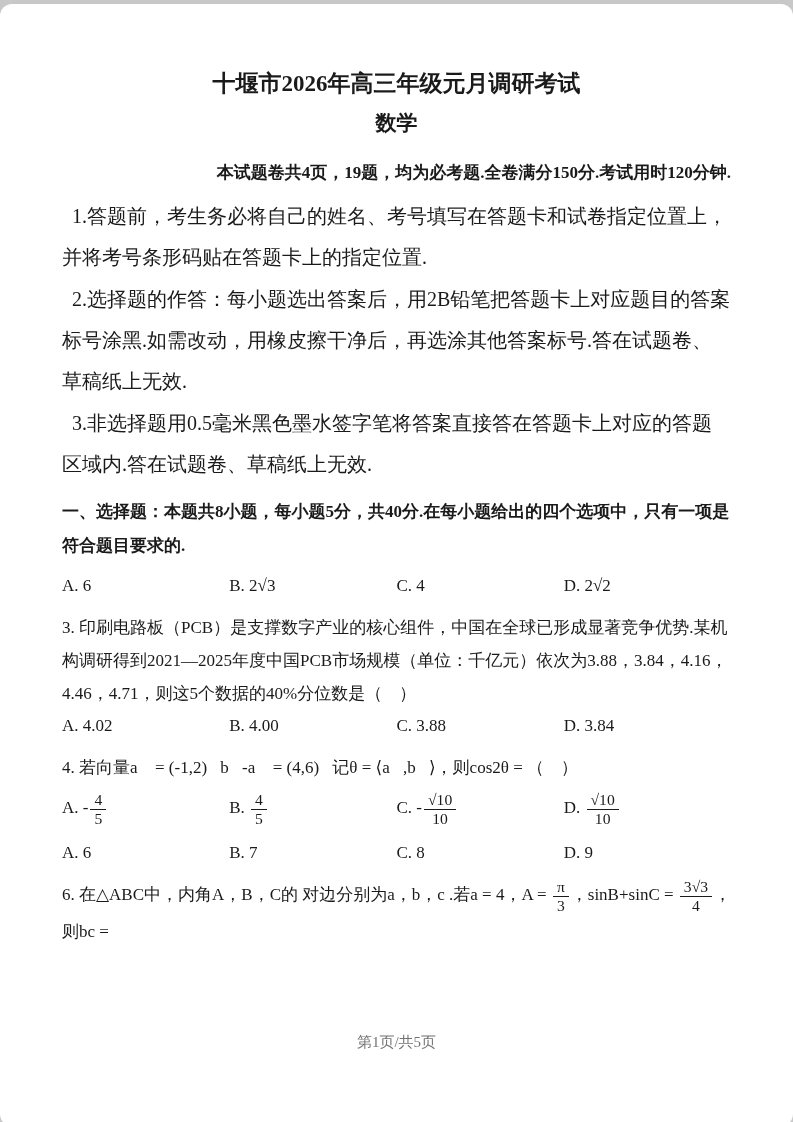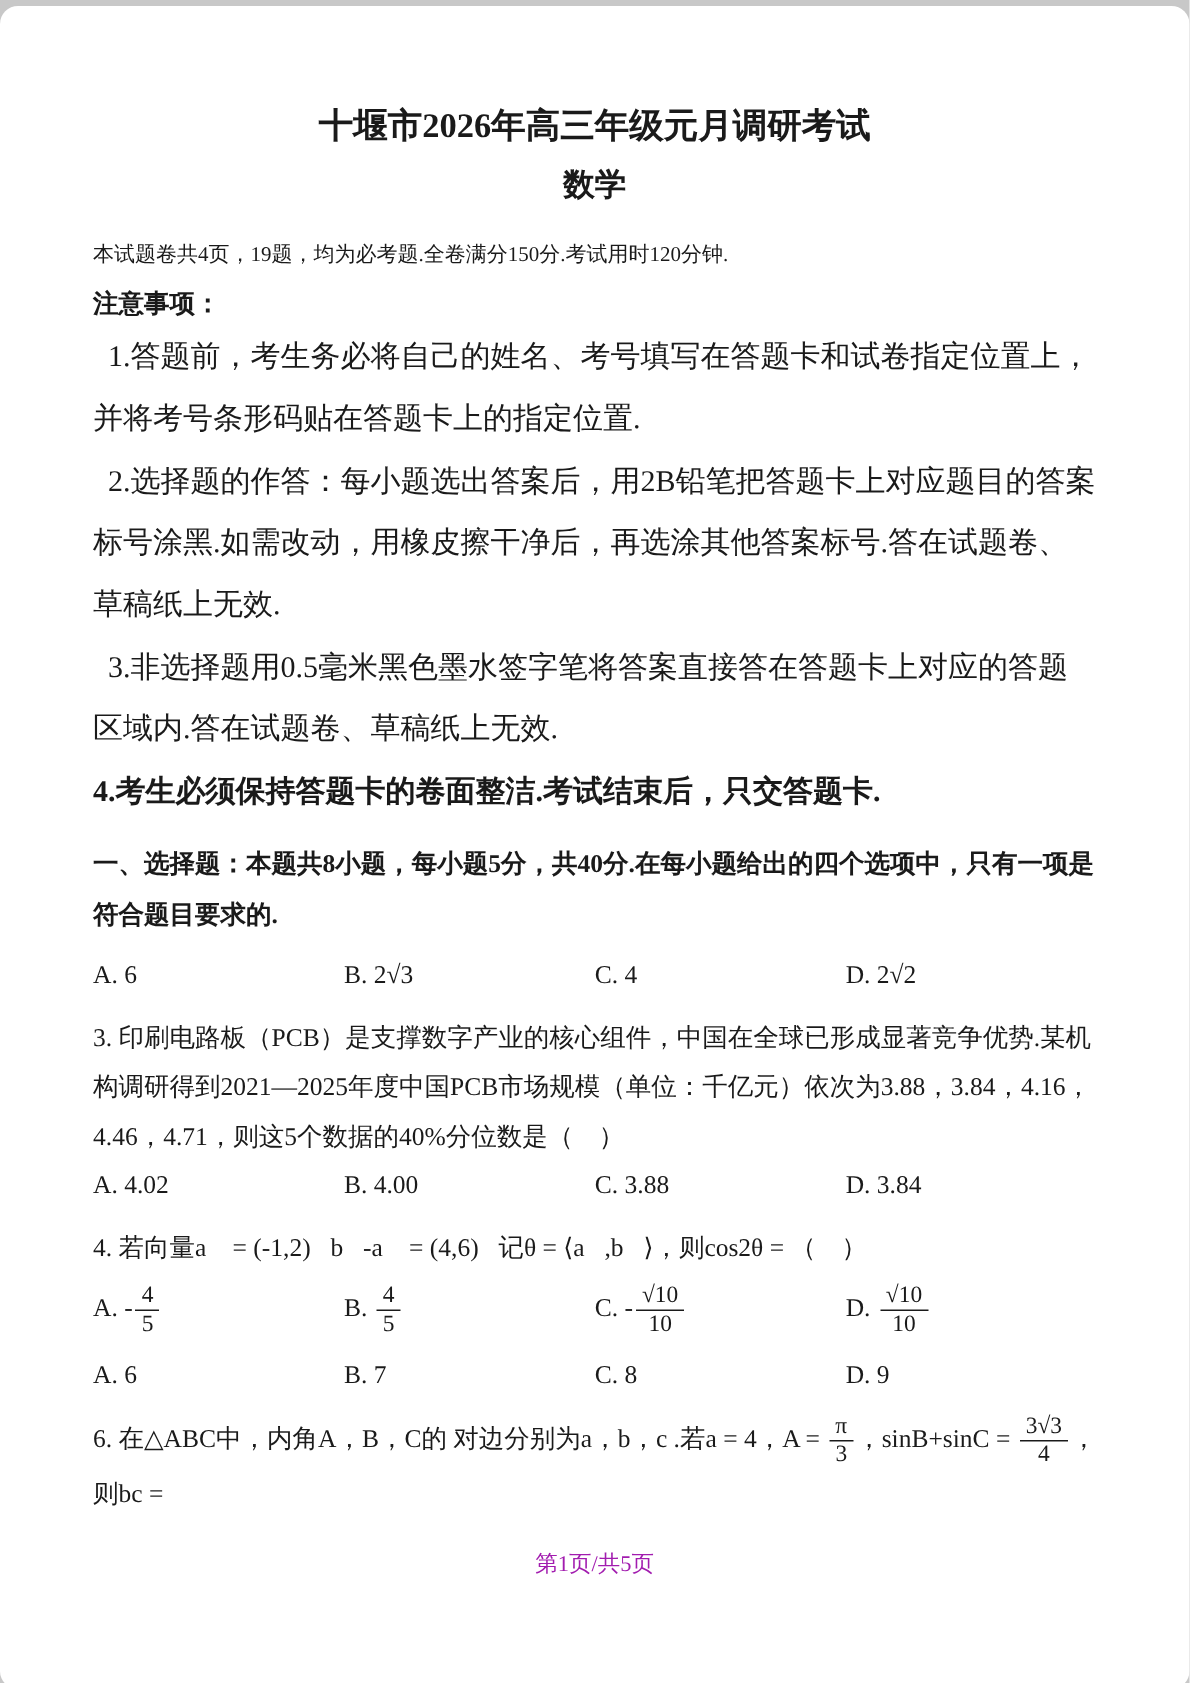--- a/index.html
+++ b/index.html
@@ -4,51 +4,49 @@
 <style>
   html,body{margin:0;padding:0;}
   body{background:#c8c8c8;font-family:"Liberation Serif","DejaVu Serif",serif;}
   .page{
     width:793px;height:1122px;margin:4px auto;background:#ffffff;
     box-sizing:border-box;padding:58px 62px 40px 62px;position:relative;
     border-radius:12px;color:#1a1a1a;overflow:hidden;
   }
   .title{font-size:23px;font-weight:bold;text-align:center;margin:6px 0 10px 0;}
   .subject{font-size:21px;font-weight:bold;text-align:center;margin:0 0 24px 0;}
-  .intro{font-size:14px;font-weight:normal;text-align:left;margin:0 0 12px 0;}
+  .intro{font-size:17px;font-weight:bold;text-align:right;margin:0 0 12px 0;}
   .notice-header{font-size:17px;font-weight:bold;margin:2px 0 4px 0;}
   .notice{font-size:20px;line-height:2.05;margin:1px 0;text-indent:0.5em;}
   .notice.bold{font-weight:bold;text-indent:0;}
   .section-header{font-size:17px;font-weight:bold;line-height:2.0;margin:10px 0 4px 0;}
   .question{margin:13px 0 15px 0;}
   .stem{font-size:17px;line-height:1.95;margin:0;}
   .options{display:flex;margin:6px 0 0 0;font-size:17px;align-items:center;}
   .options .opt{width:25%;box-sizing:border-box;padding-right:6px;}
   .frac{display:inline-block;vertical-align:middle;text-align:center;line-height:1.15;font-size:0.92em;margin:0 2px;}
   .frac .num{display:block;border-bottom:1px solid #1a1a1a;padding:0 4px;}
   .frac .den{display:block;padding:0 4px;}
-  .footer{position:absolute;left:0;bottom:74px;width:100%;text-align:center;font-size:15px;color:#a21caf;}
+  .footer{position:absolute;left:0;bottom:74px;width:100%;text-align:center;font-size:15px;color:#737373;}
 </style>
 </head>
 <body>
 
 <div class="page">
 
   <h1 class="title">十堰市2026年高三年级元月调研考试</h1>
   <h2 class="subject">数学</h2>
 
   <p class="intro">本试题卷共4页，19题，均为必考题.全卷满分150分.考试用时120分钟.</p>
 
-  <p class="notice-header">注意事项：</p>
 
   <div>
       <p class="notice">1.答题前，考生务必将自己的姓名、考号填写在答题卡和试卷指定位置上，并将考号条形码贴在答题卡上的指定位置.</p>
       <p class="notice">2.选择题的作答：每小题选出答案后，用2B铅笔把答题卡上对应题目的答案标号涂黑.如需改动，用橡皮擦干净后，再选涂其他答案标号.答在试题卷、草稿纸上无效.</p>
       <p class="notice">3.非选择题用0.5毫米黑色墨水签字笔将答案直接答在答题卡上对应的答题区域内.答在试题卷、草稿纸上无效.</p>
-      <p class="notice bold">4.考生必须保持答题卡的卷面整洁.考试结束后，只交答题卡.</p>
     </div>
 
   <p class="section-header">一、选择题：本题共8小题，每小题5分，共40分.在每小题给出的四个选项中，只有一项是符合题目要求的.</p>
 
   <div>
       <div class="question">
         <div class="options">
           <span class="opt">A. 6</span>
           <span class="opt">B. 2√3</span>
           <span class="opt">C. 4</span>

